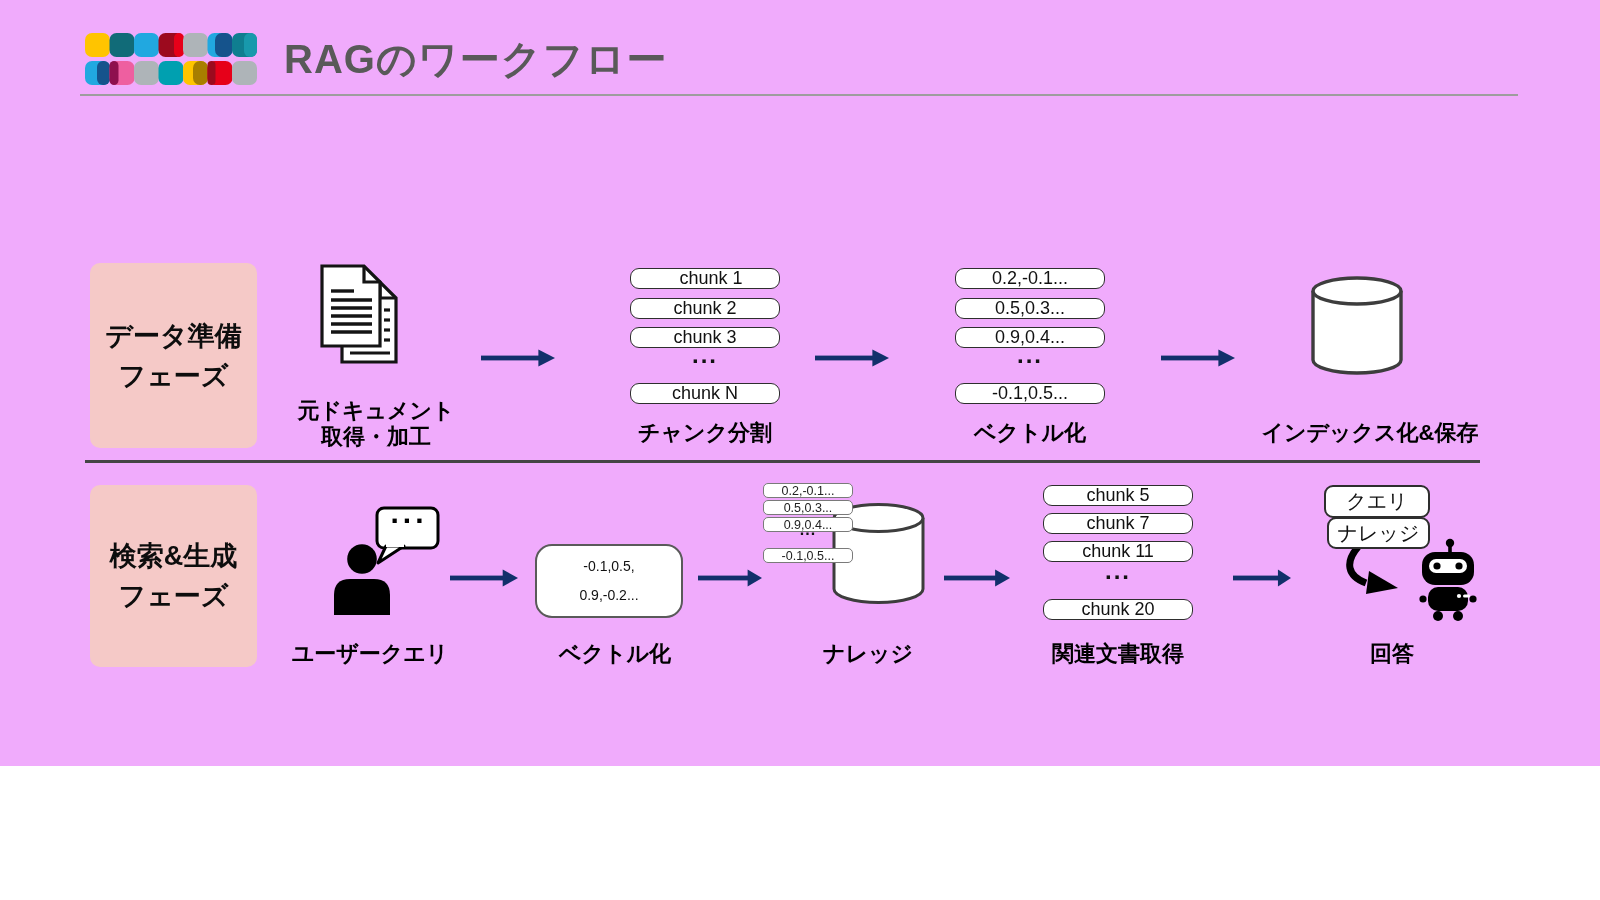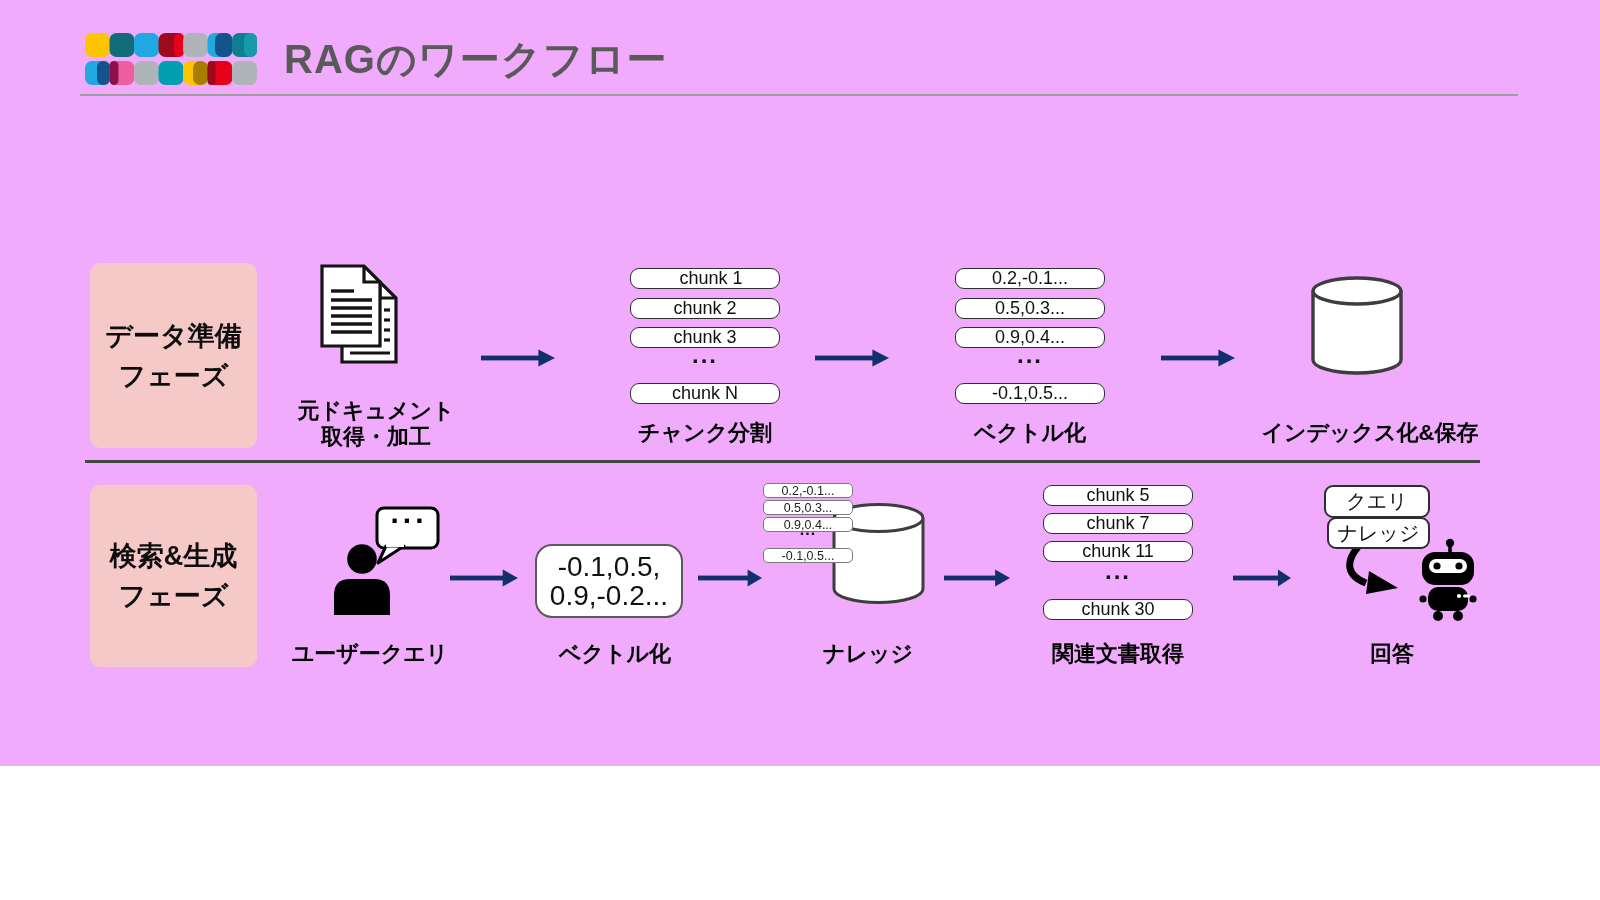--- a/index.html
+++ b/index.html
@@ -25,21 +25,21 @@
   .ellipsis-row{position:absolute;width:150px;height:22px;display:flex;align-items:flex-start;justify-content:center;overflow:visible;}
   .ellipsis-row > span{transform:translateY(-9px);font-weight:700;font-size:24px;letter-spacing:2px;color:#111;}
 
   
   .mini-box{position:absolute;width:90px;height:15px;background:#fff;border:1.2px solid #7a7a7a;border-radius:5px;
     display:flex;align-items:center;justify-content:center;font-size:12.5px;color:#222;box-sizing:border-box;z-index:3;}
   .mini-dots{position:absolute;left:763px;top:521px;width:90px;text-align:center;font-weight:700;font-size:16px;letter-spacing:1px;color:#111;z-index:3;}
 
   
   .query-box{position:absolute;left:535px;top:544px;width:148px;height:74px;background:#fff;border:2px solid #5a5a5a;border-radius:17px;
-    display:flex;flex-direction:column;align-items:center;justify-content:center;font-size:28px;color:#111;line-height:29px;box-sizing:border-box;}
+    display:flex;flex-direction:column;align-items:center;justify-content:center;font-size:14px;color:#111;line-height:29px;box-sizing:border-box;}
 
   
   .tag-box{position:absolute;background:#fff;border:2px solid #2e2e2e;border-radius:9px;
     display:flex;align-items:center;justify-content:center;font-size:20px;color:#111;box-sizing:border-box;z-index:5;}
 
   .bubble-dots{position:absolute;left:378px;top:496px;width:62px;text-align:center;font-weight:800;font-size:30px;letter-spacing:4px;color:#000;}
 
   .divider{position:absolute;left:85px;top:460px;width:1395px;border-top:3px solid #454545;}
   .footer-hline{position:absolute;left:80px;top:838px;width:1440px;border-top:2px solid #b3b3b3;}
   .footer-vline{position:absolute;left:1446px;top:821px;height:67px;border-left:2px solid #b3b3b3;}
@@ -233,21 +233,21 @@
   <div class="chunk-box" style="left:1043px;top:513px;">
       <span>chunk 7</span>
     </div>
   <div class="chunk-box" style="left:1043px;top:541px;">
       <span>chunk 11</span>
     </div>
   <div class="ellipsis-row" style="left:1043px;top:566px;">
       <span>...</span>
     </div>
   <div class="chunk-box" style="left:1043px;top:599px;">
-      <span>chunk 30</span>
+      <span>chunk 20</span>
     </div>
   <div class="step-label" style="left:1018px;top:641px;width:200px;">関連文書取得</div>
 
   <svg class="abs" style="left:1233px;top:569px;" width="58" height="18" viewBox="0 0 80 18" preserveAspectRatio="none">
     <rect x="0" y="6.6" width="63" height="4.8" fill="#12306B"></rect>
       <polygon points="62,0.5 80,9 62,17.5" fill="#12306B"></polygon>
   </svg>
 
   <svg class="abs" style="left:1416px;top:538px;z-index:2;" width="64" height="86" viewBox="0 0 64 86">
     <circle cx="34" cy="5" r="4.2" fill="#000"></circle>

